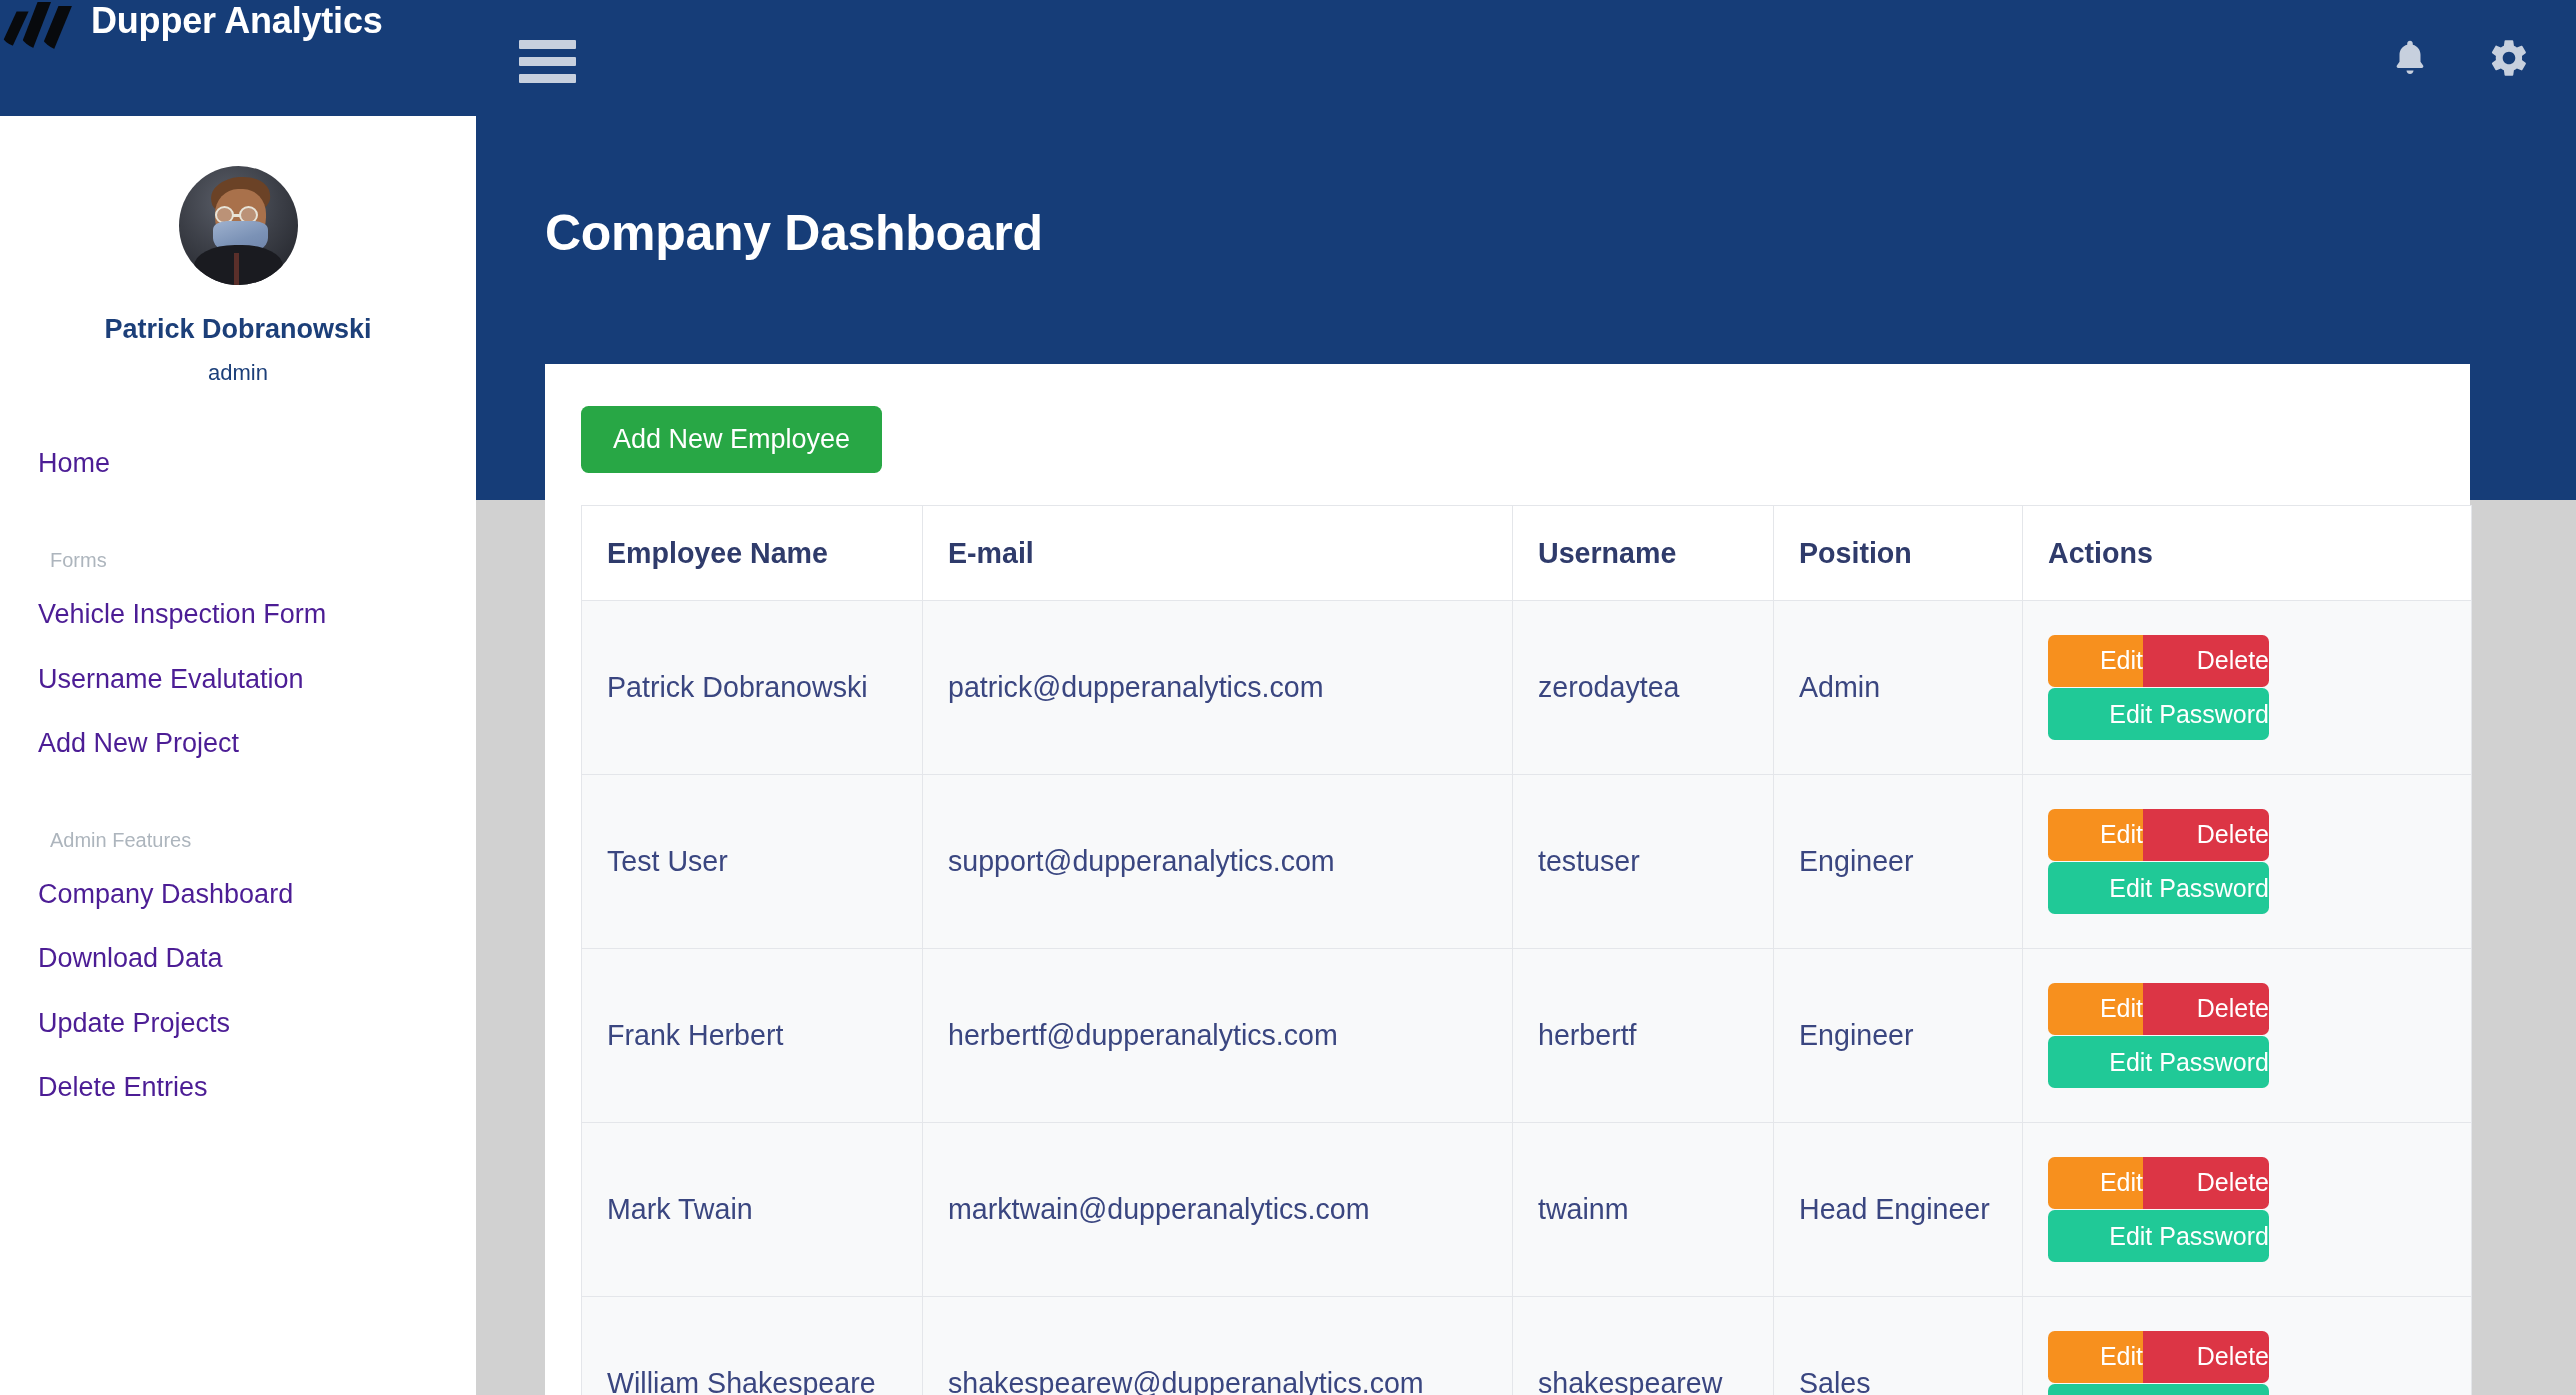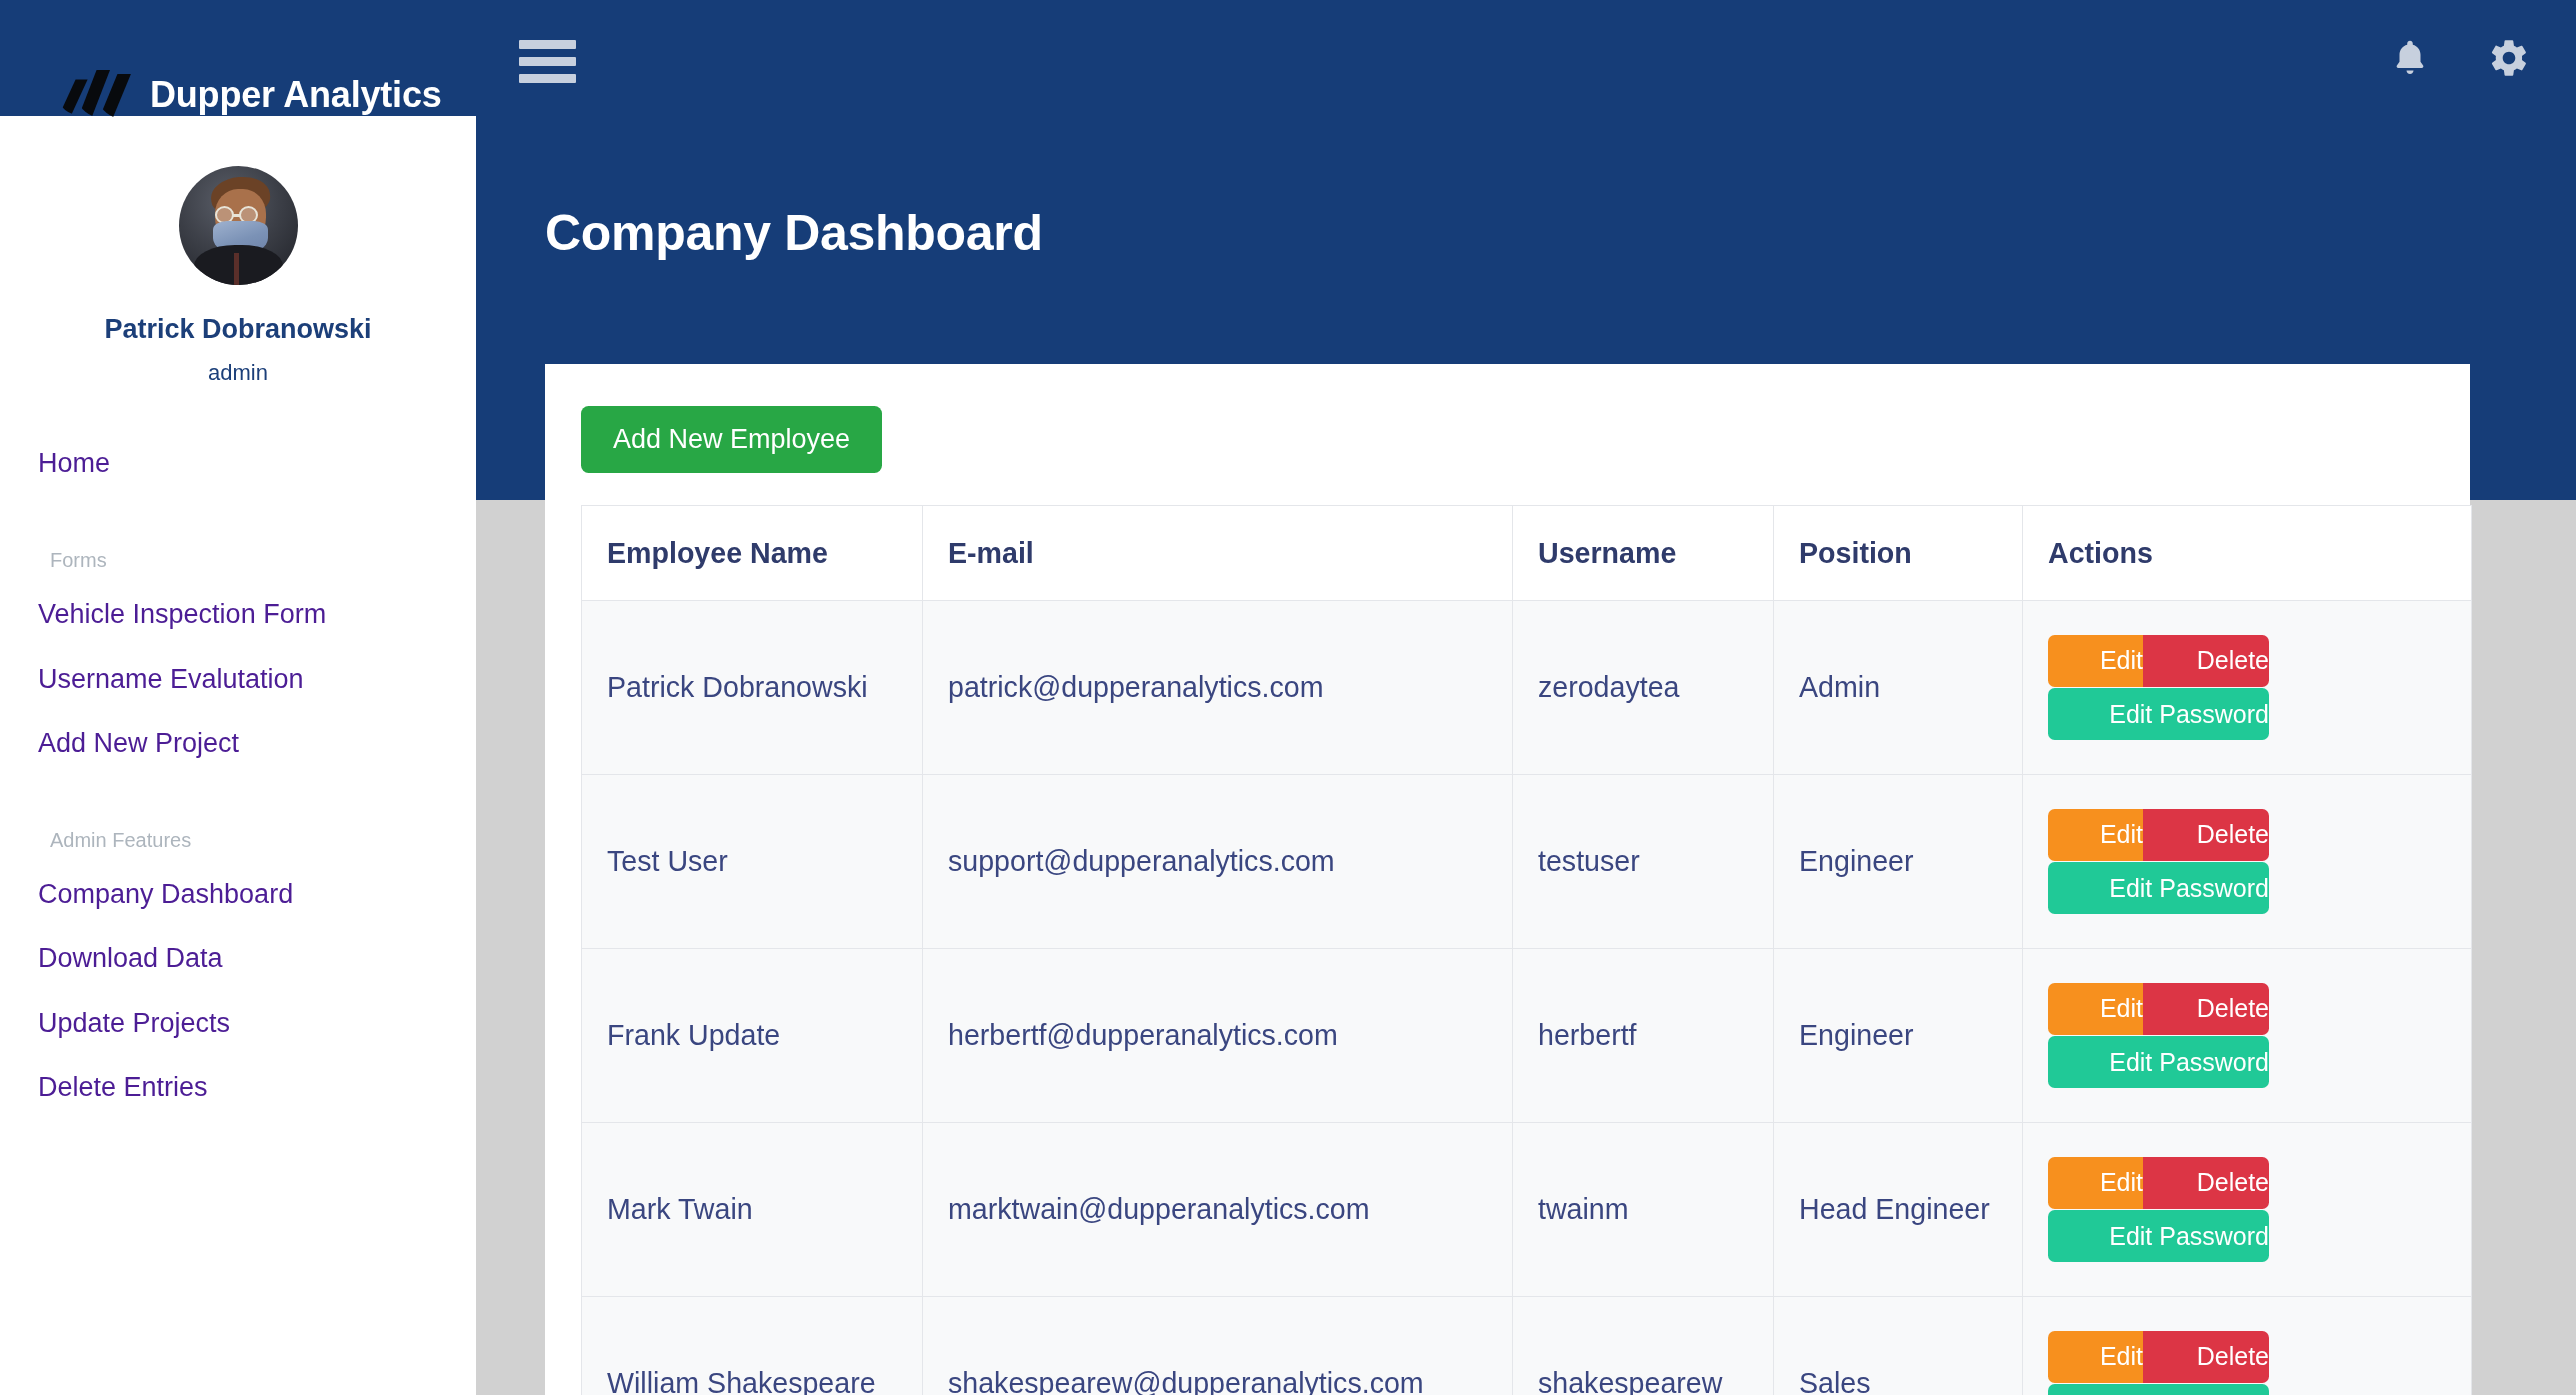--- a/index.html
+++ b/index.html
@@ -13,21 +13,21 @@
   
   #app { position: relative; width: 2576px; height: 1396px; background:#ffffff; }
 
   
   .topbar {
     position: absolute; top:0; left:0; width:2576px; height:116px;
     background:#163d78; z-index: 30;
   }
   .brand {
     position:absolute; left:0; top:0; width:476px; height:116px;
-    display:flex; align-items:flex-end; gap:21px; padding-left:59px;
+    display:flex; align-items:flex-start; gap:21px; 
   }
   .brand-logo { width:70px; height:48px; flex:none; position:relative; }
   .brand-title {
     color:#ffffff; font-size:36px; font-weight:600; letter-spacing:-0.2px;
     white-space:nowrap;
   }
   .hamburger {
     position:absolute; left:519px; top:40px;
     width:57px; height:40px; cursor:pointer;
   }
@@ -282,21 +282,21 @@
             <td>Engineer</td>
             <td>
               <div class="actions">
                 <button class="btn btn-edit">Edit</button>
                 <button class="btn btn-delete">Delete</button>
                 <button class="btn btn-pass">Edit Password</button>
               </div>
             </td>
           </tr>
           <tr>
-            <td>Frank Update</td>
+            <td>Frank Herbert</td>
             <td>herbertf@dupperanalytics.com</td>
             <td>herbertf</td>
             <td>Engineer</td>
             <td>
               <div class="actions">
                 <button class="btn btn-edit">Edit</button>
                 <button class="btn btn-delete">Delete</button>
                 <button class="btn btn-pass">Edit Password</button>
               </div>
             </td>

